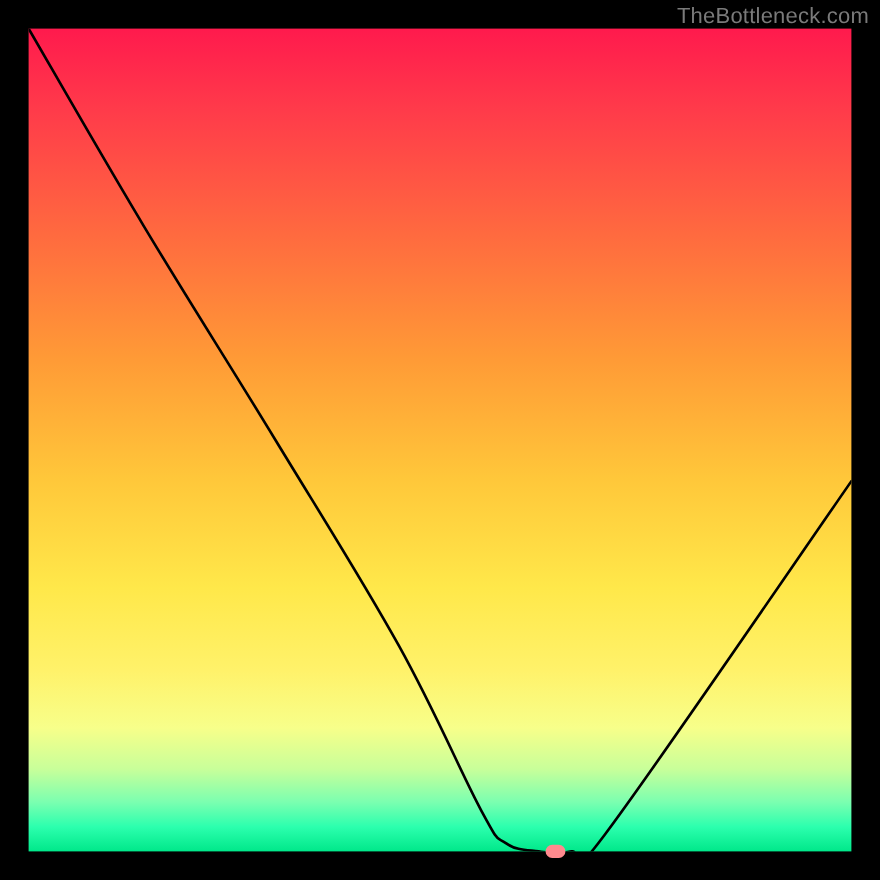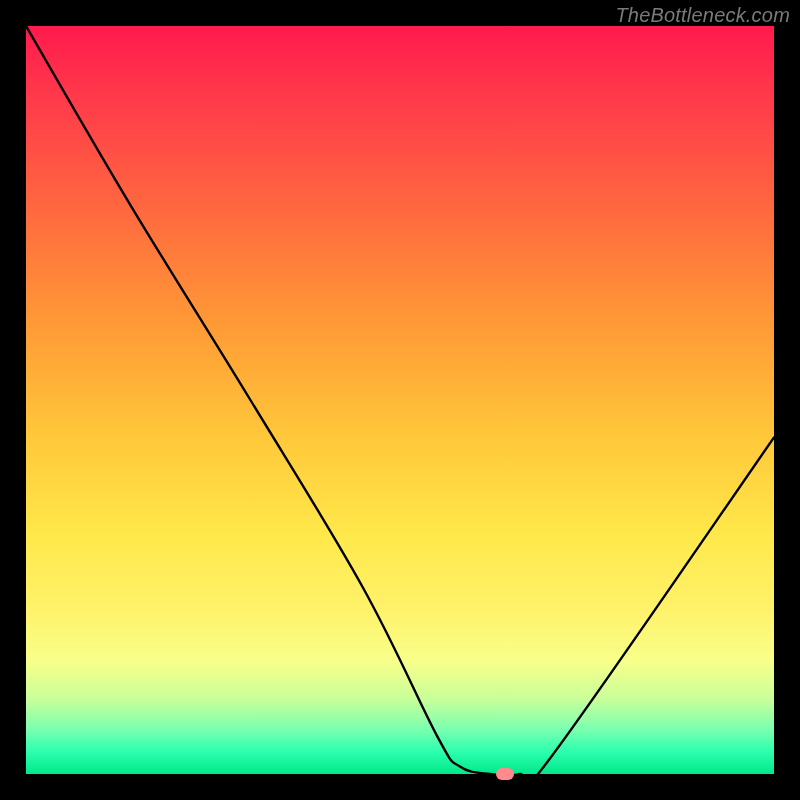--- a/index.html
+++ b/index.html
@@ -9,21 +9,20 @@
     height: 800px;
     background: #000;
     overflow: hidden;
     font-family: Arial, Helvetica, sans-serif;
   }
   .frame {
     position: relative;
     width: 800px;
     height: 800px;
     background: #000;
-    font-style: italic;
   }
   .plot-area {
     position: absolute;
     left: 26px;
     top: 26px;
     width: 748px;
     height: 748px;
     
     background: linear-gradient(
       to bottom,

